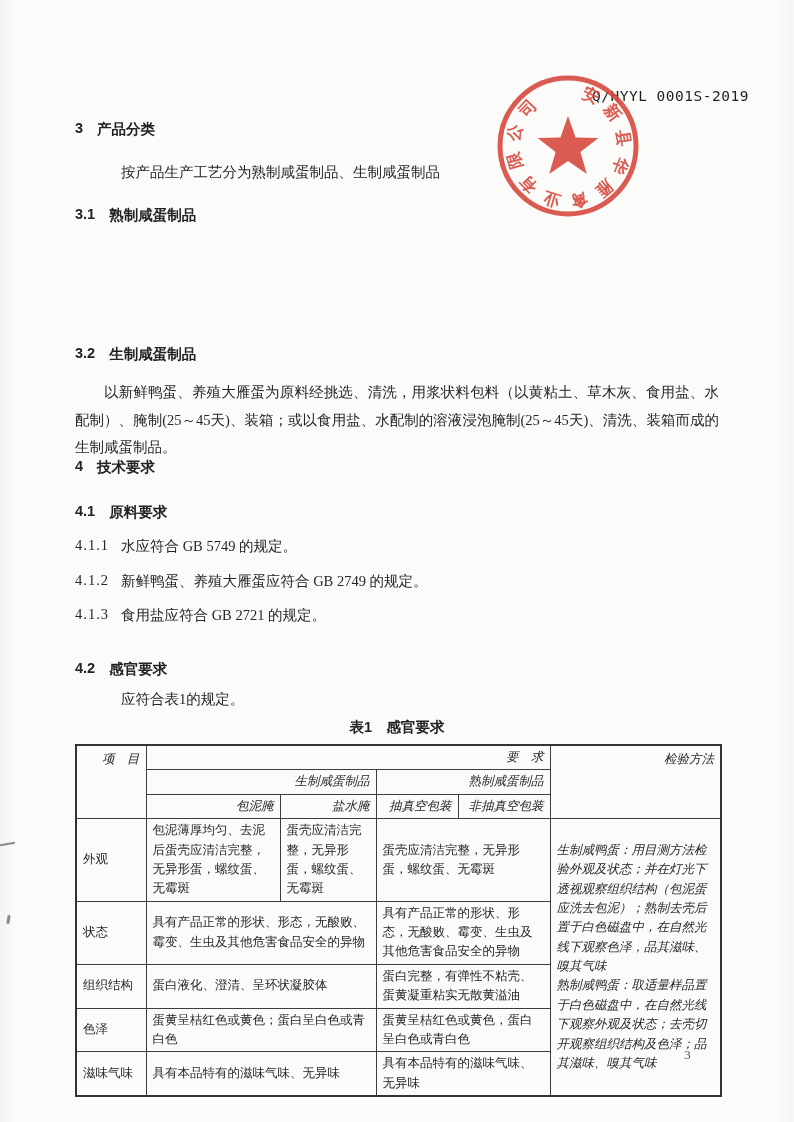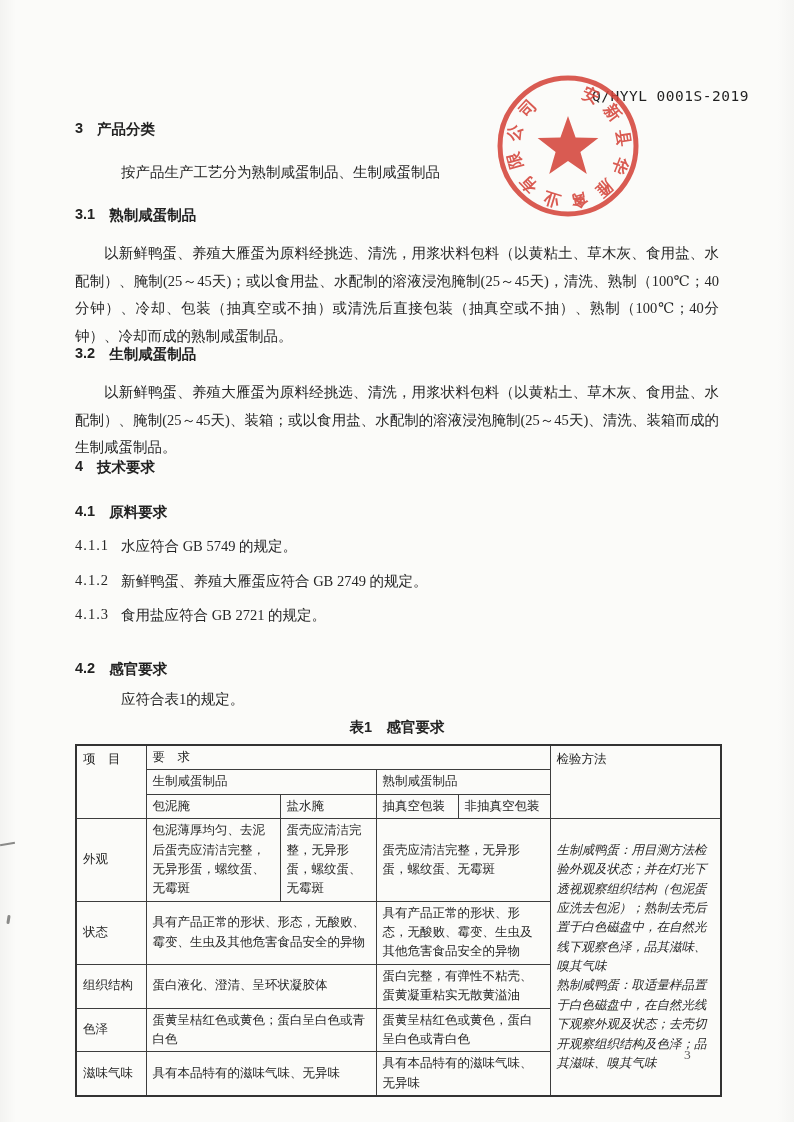--- a/index.html
+++ b/index.html
@@ -49,21 +49,21 @@
   }
   table.sensory th,table.sensory td{
     border:1px solid #3d3d3d;
     padding:2px 6px;
     font-weight:normal;
     vertical-align:middle;
     text-align:left;
     overflow:hidden;
   }
   table.sensory{border:2px solid #333;}
-  table.sensory th{text-align:left;}
+  table.sensory th{text-align:right;font-style:italic;}
   table.sensory th.vtop{vertical-align:top;padding-top:4px;}
   tr.hr1{height:22px;} tr.hr2{height:20px;} tr.hr3{height:20px;}
   tr.r-appearance{height:54px;} tr.r-state{height:56px;}
   tr.r-structure{height:42px;padding-left:12px;} tr.r-color{height:40px;} tr.r-taste{height:42px;padding-left:48px;}
   td.method{vertical-align:top;padding:4px 6px;}
   td.method div{margin:0;font-style:italic;}
   .pagenum{left:684px;top:1047px;font-size:13.5px;color:#555;}
   
   .stamp{left:488px;top:66px;width:160px;height:160px;opacity:.88;}
   .stamp text{
@@ -96,21 +96,20 @@
   <div class="abs heading" style="top:120px;">
     <span class="num">3</span>
     <span>产品分类</span>
   </div>
   <div class="abs intro-line" style="top:163px;">按产品生产工艺分为熟制咸蛋制品、生制咸蛋制品</div>
 
   <div class="abs heading" style="top:206px;">
     <span class="num">3.1</span>
     <span>熟制咸蛋制品</span>
   </div>
-  <div class="abs para" style="top:240px;">以新鲜鸭蛋、养殖大雁蛋为原料经挑选、清洗，用浆状料包料（以黄粘土、草木灰、食用盐、水配制）、腌制(25～45天)；或以食用盐、水配制的溶液浸泡腌制(25～45天)，清洗、熟制（100℃；40分钟）、冷却、包装（抽真空或不抽）或清洗后直接包装（抽真空或不抽）、熟制（100℃；40分钟）、冷却而成的熟制咸蛋制品。</div>
 
   <div class="abs heading" style="top:345px;">
     <span class="num">3.2</span>
     <span>生制咸蛋制品</span>
   </div>
   <div class="abs para" style="top:379px;">以新鲜鸭蛋、养殖大雁蛋为原料经挑选、清洗，用浆状料包料（以黄粘土、草木灰、食用盐、水配制）、腌制(25～45天)、装箱；或以食用盐、水配制的溶液浸泡腌制(25～45天)、清洗、装箱而成的生制咸蛋制品。</div>
 
   <div class="abs heading" style="top:458px;">
     <span class="num">4</span>
     <span>技术要求</span>

